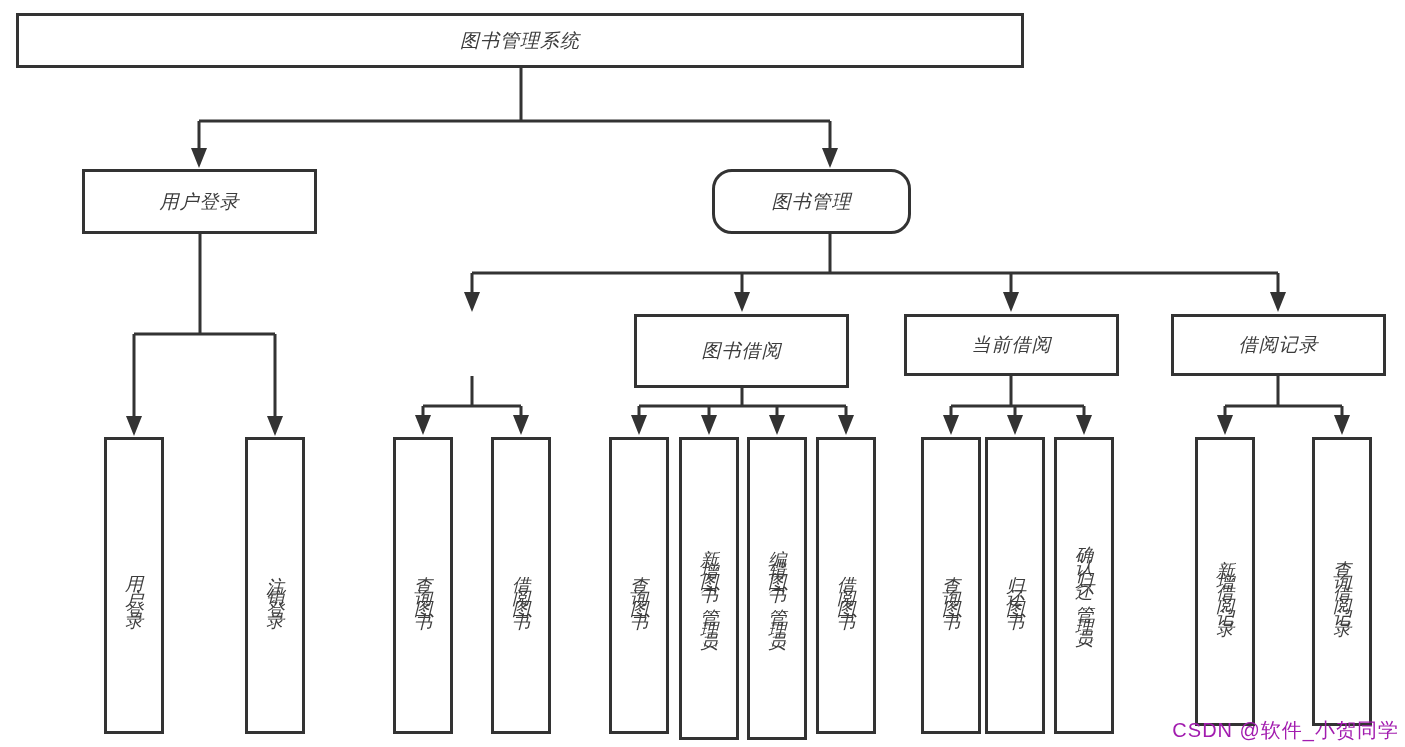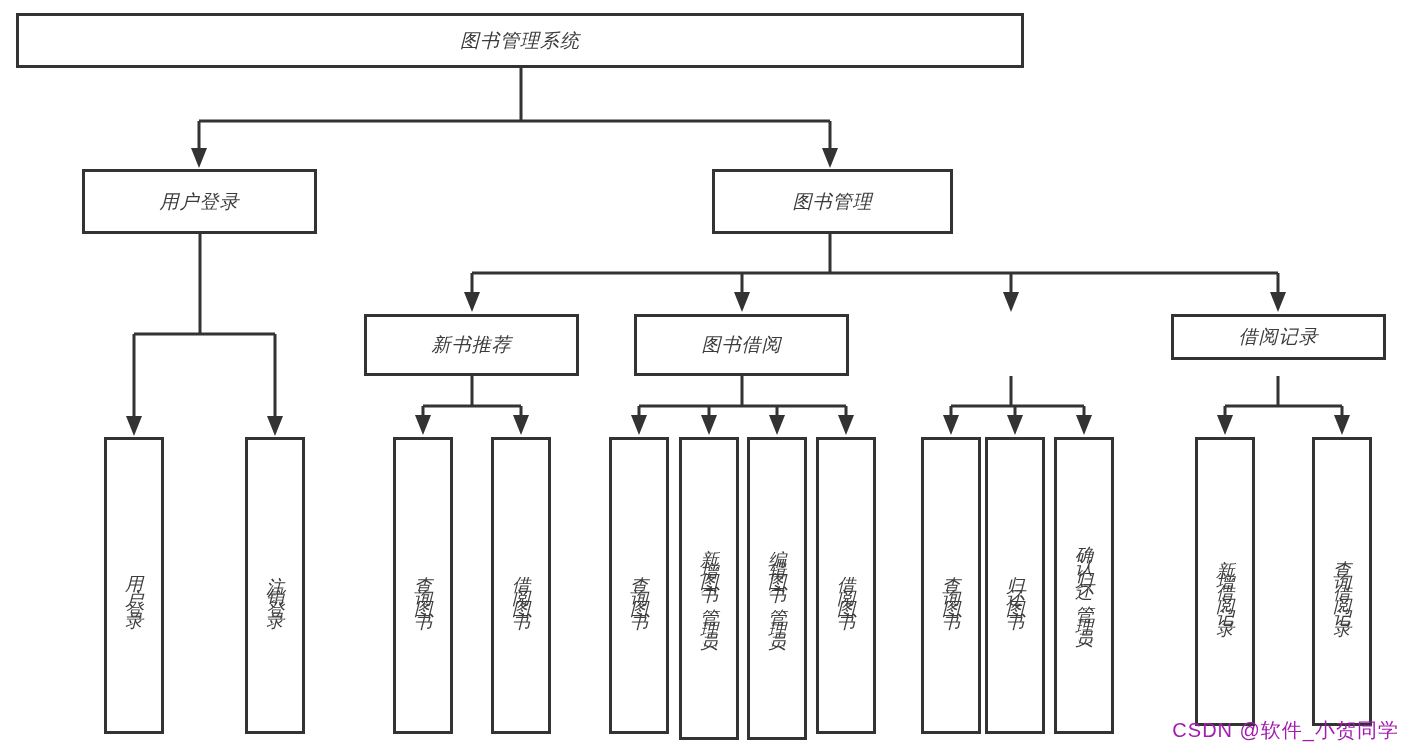--- a/index.html
+++ b/index.html
@@ -16,25 +16,25 @@
   }
   .hnode{font-size:19px;letter-spacing:1px;white-space:nowrap;}
   .leaf{width:60px;top:437px;}
   .leaf .vtxt{
     writing-mode:vertical-rl;text-orientation:mixed;
     font-size:18px;letter-spacing:12px;line-height:1;
   }
   
   #n-root{left:16px;top:13px;width:1008px;height:55px;}
   #n-login{left:82px;top:169px;width:235px;height:65px;}
-  #n-mgmt{left:712px;top:169px;width:241px;height:65px;}
+  #n-mgmt{left:712px;top:169px;width:199px;height:65px;border-radius:20px;}
   #n-recommend{left:364px;top:314px;width:215px;height:62px;}
-  #n-borrow{left:634px;top:314px;width:215px;height:62px;}
+  #n-borrow{left:634px;top:314px;width:215px;height:74px;}
   #n-current{left:904px;top:314px;width:215px;height:62px;}
-  #n-record{left:1171px;top:314px;width:215px;height:46px;}
+  #n-record{left:1171px;top:314px;width:215px;height:62px;}
   
   #lf1{left:104px;height:297px;}
   #lf2{left:245px;height:297px;}
   #lf3{left:393px;height:297px;}
   #lf4{left:491px;height:297px;}
   #lf5{left:609px;height:297px;}
   #lf6{left:679px;height:303px;}
   #lf7{left:747px;height:303px;}
   #lf8{left:816px;height:297px;}
   #lf9{left:921px;height:297px;}
@@ -100,22 +100,22 @@
       <polygon points="1225,435 1217,415 1233,415" fill="#333333" stroke="none"></polygon>
       <polygon points="1342,435 1334,415 1350,415" fill="#333333" stroke="none"></polygon>
     </g>
   </svg>
 
   <div class="node hnode" id="n-root">图书管理系统</div>
 
   <div class="node hnode" id="n-login">用户登录</div>
   <div class="node hnode" id="n-mgmt">图书管理</div>
 
-  <div class="node hnode" id="n-recommend">新书推荐</div>
   <div class="node hnode" id="n-borrow">图书借阅</div>
+  <div class="node hnode" id="n-current">当前借阅</div>
   <div class="node hnode" id="n-record">借阅记录</div>
 
   <div class="node leaf" id="lf1">
     <span class="vtxt">用户登录</span>
   </div>
   <div class="node leaf" id="lf2">
     <span class="vtxt">注销登录</span>
   </div>
   <div class="node leaf" id="lf3">
     <span class="vtxt">查询图书</span>

